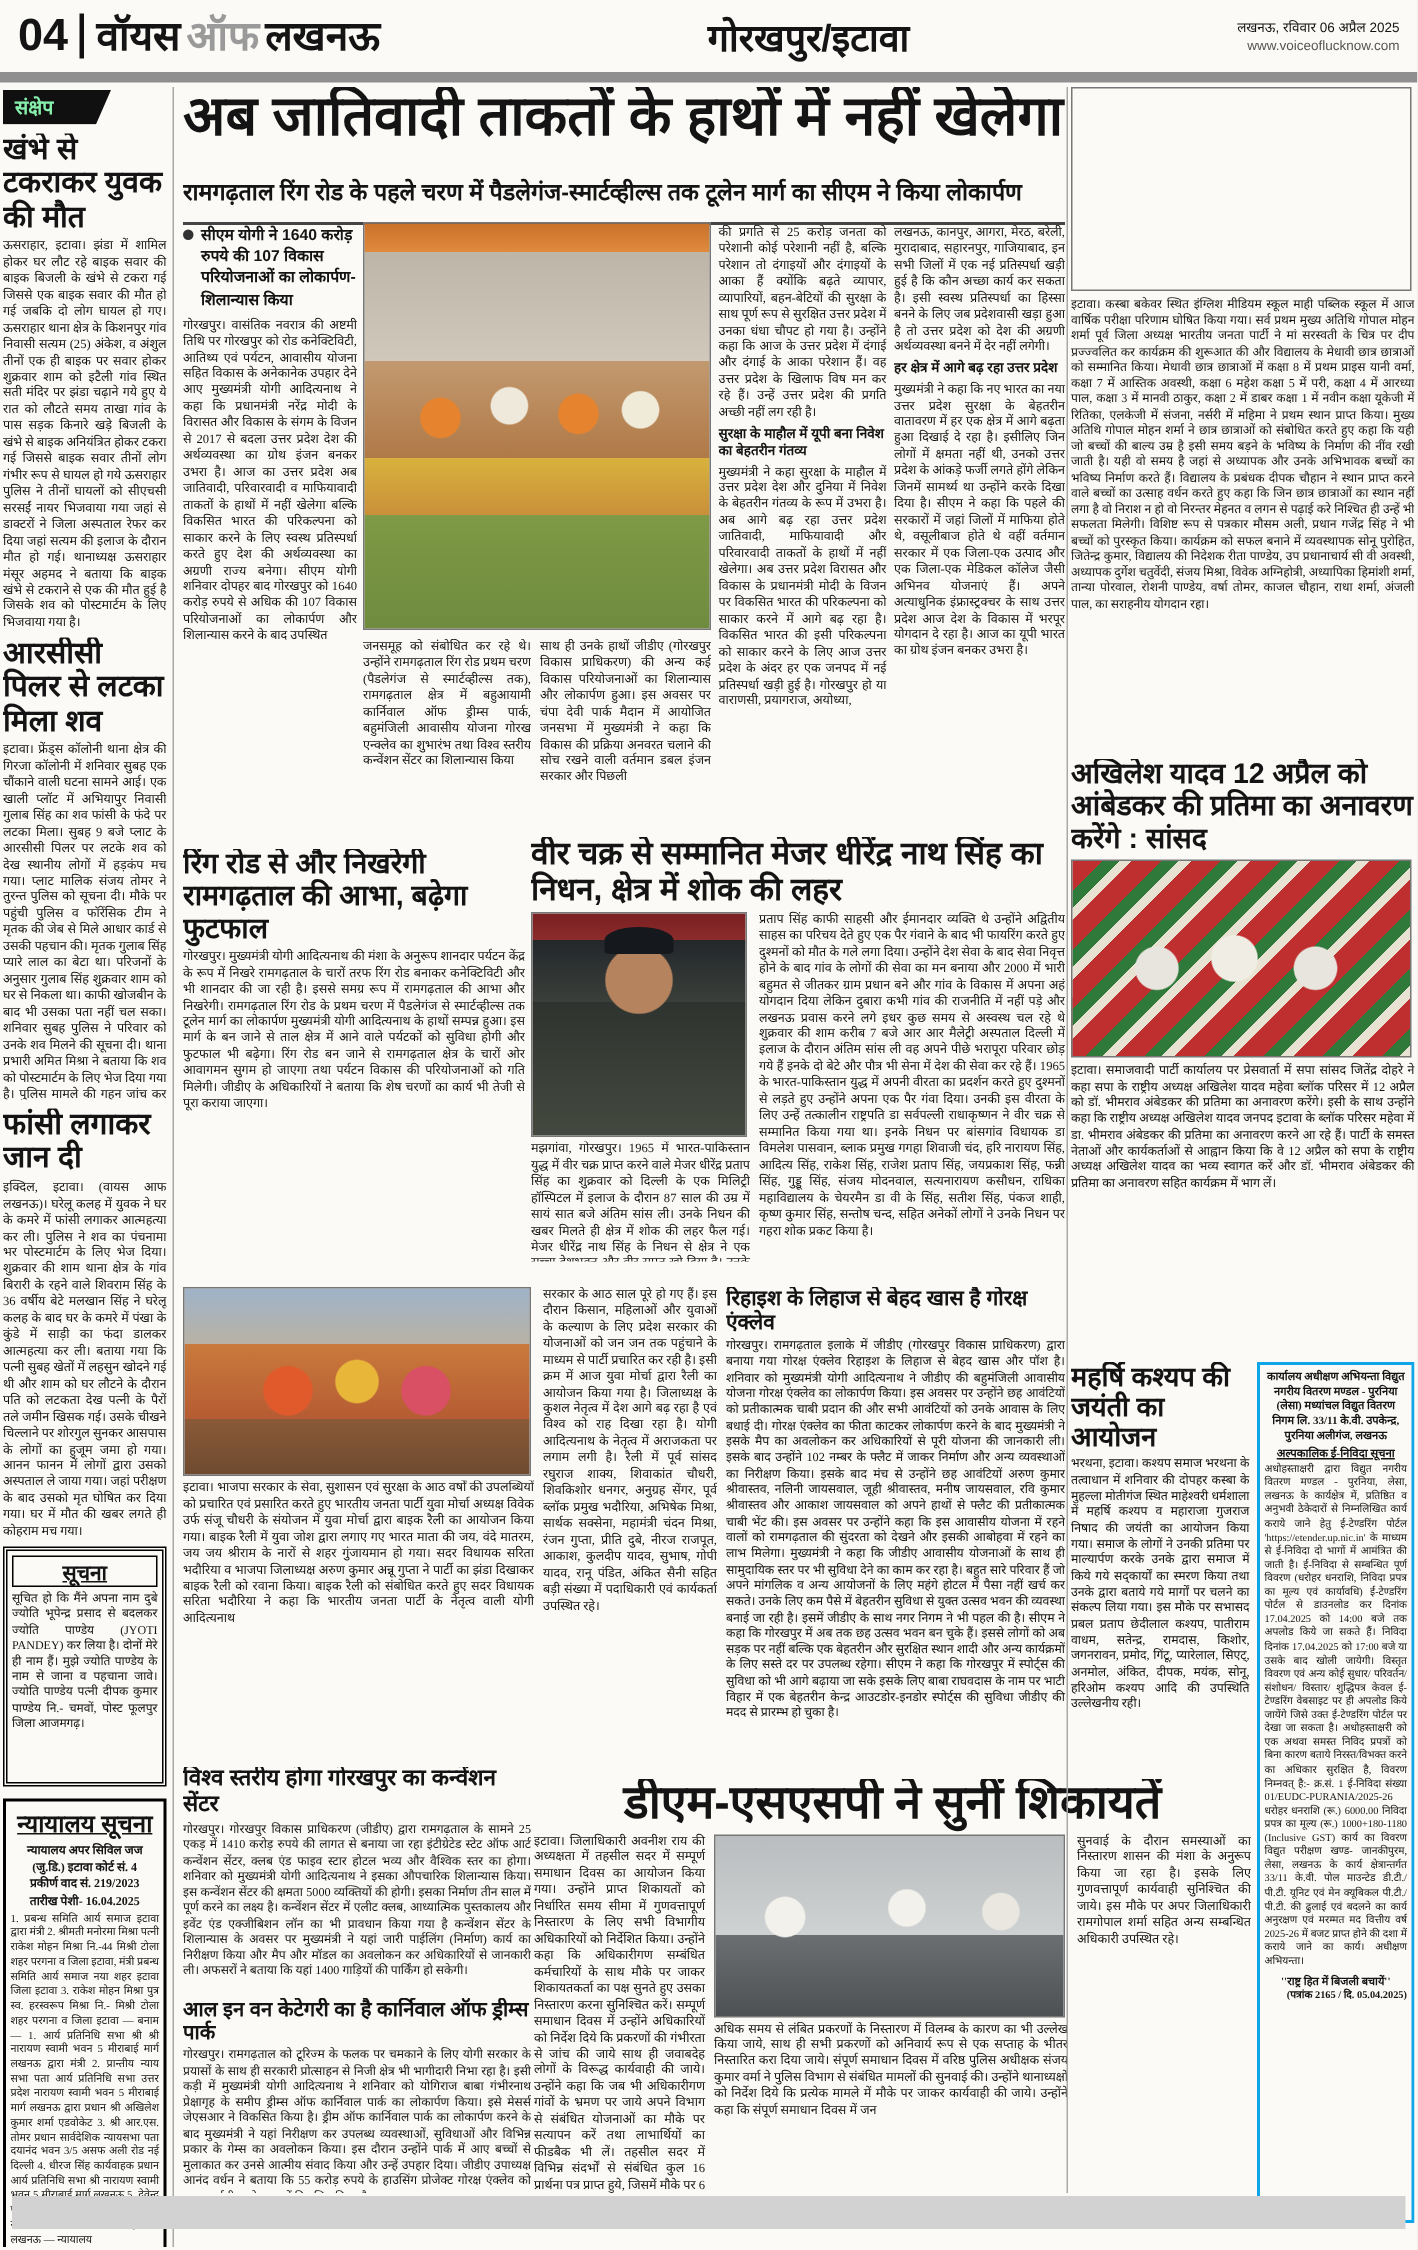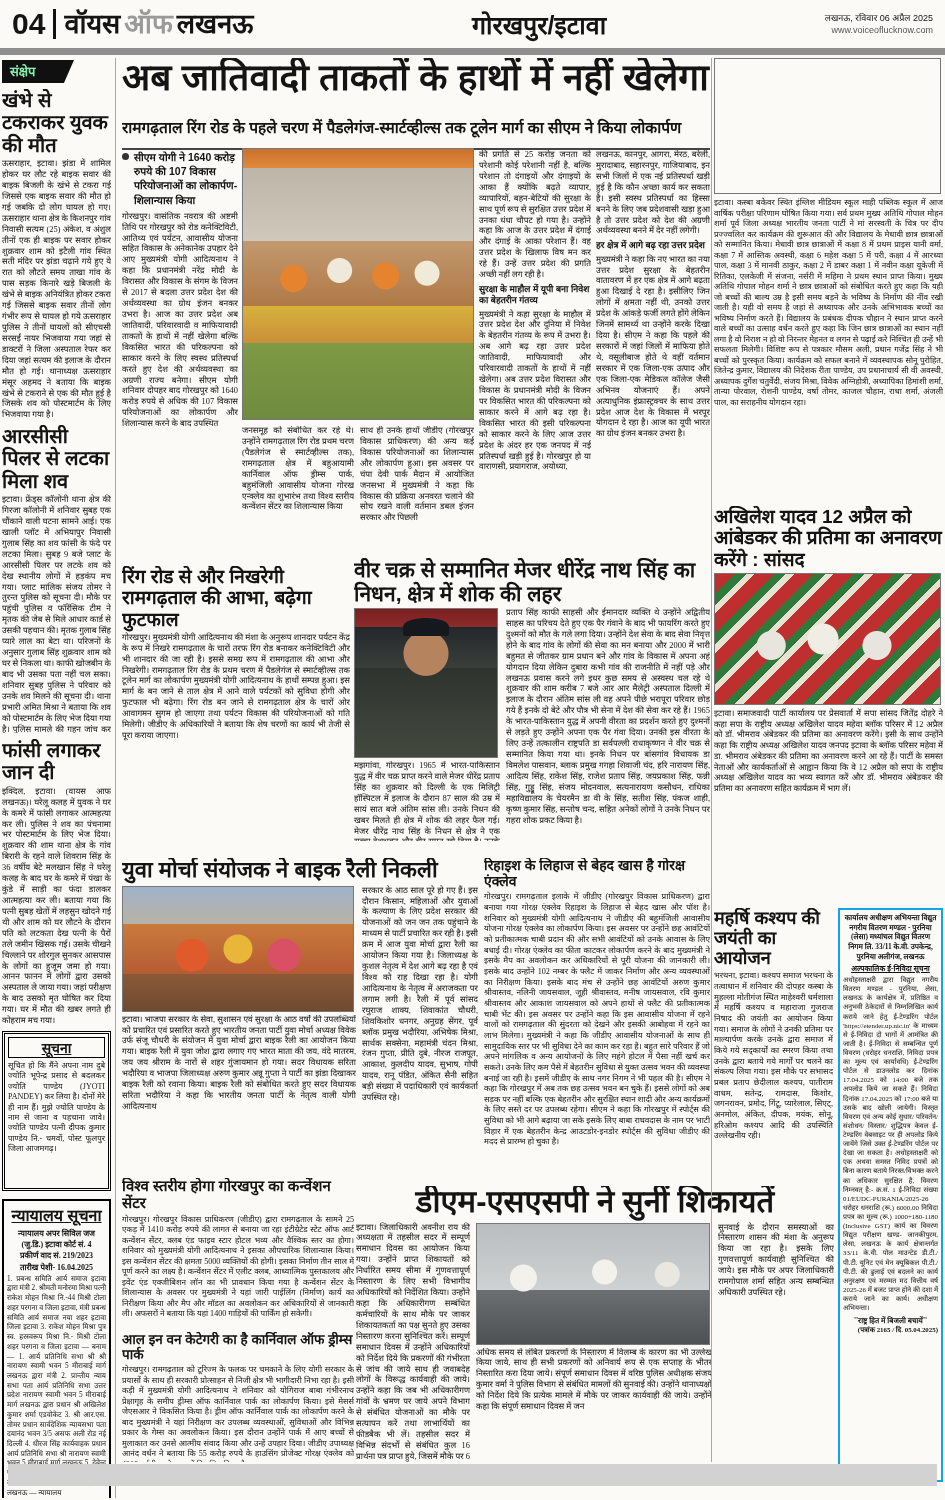--- a/index.html
+++ b/index.html
@@ -184,21 +184,20 @@
     <div class="col-gap" style="height:236px;">
       <div style="width:146px;flex:none;">
         <div class="photo photo-portrait" style="width:144px;height:150px;position:relative;"></div>
         <div class="body-text" style="margin-top:3px;height:80px;overflow:hidden;">मझगांवा, गोरखपुर। 1965 में भारत-पाकिस्तान युद्ध में वीर चक्र प्राप्त करने वाले मेजर धीरेंद्र प्रताप सिंह का शुक्रवार को दिल्ली के एक मिलिट्री हॉस्पिटल में इलाज के दौरान 87 साल की उम्र में सायं सात बजे अंतिम सांस ली। उनके निधन की खबर मिलते ही क्षेत्र में शोक की लहर फैल गई। मेजर धीरेंद्र नाथ सिंह के निधन से क्षेत्र ने एक सच्चा देशभक्त और वीर सपूत खो दिया है। उनके निधन पर क्षेत्र में शोक की लहर है, देश सेवा में उनके योगदान को याद किया जाएगा। गगहा क्षेत्र के करवल मझगांवा निवासी मेजर धीरेन्द्र</div>
       </div>
       <div class="body-text" style="flex:1;">प्रताप सिंह काफी साहसी और ईमानदार व्यक्ति थे उन्होंने अद्वितीय साहस का परिचय देते हुए एक पैर गंवाने के बाद भी फायरिंग करते हुए दुश्मनों को मौत के गले लगा दिया। उन्होंने देश सेवा के बाद सेवा निवृत्त होने के बाद गांव के लोगों की सेवा का मन बनाया और 2000 में भारी बहुमत से जीतकर ग्राम प्रधान बने और गांव के विकास में अपना अहं योगदान दिया लेकिन दुबारा कभी गांव की राजनीति में नहीं पड़े और लखनऊ प्रवास करने लगे इधर कुछ समय से अस्वस्थ चल रहे थे शुक्रवार की शाम करीब 7 बजे आर आर मैलेट्री अस्पताल दिल्ली में इलाज के दौरान अंतिम सांस ली वह अपने पीछे भरापूरा परिवार छोड़ गये हैं इनके दो बेटे और पौत्र भी सेना में देश की सेवा कर रहे हैं। 1965 के भारत-पाकिस्तान युद्ध में अपनी वीरता का प्रदर्शन करते हुए दुश्मनों से लड़ते हुए उन्होंने अपना एक पैर गंवा दिया। उनकी इस वीरता के लिए उन्हें तत्कालीन राष्ट्रपति डा सर्वपल्ली राधाकृष्णन ने वीर चक्र से सम्मानित किया गया था। इनके निधन पर बांसगांव विधायक डा विमलेश पासवान, ब्लाक प्रमुख गगहा शिवाजी चंद, हरि नारायण सिंह, आदित्य सिंह, राकेश सिंह, राजेश प्रताप सिंह, जयप्रकाश सिंह, फन्नी सिंह, गुड्डू सिंह, संजय मोदनवाल, सत्यनारायण कसौधन, राधिका महाविद्यालय के चेयरमैन डा वी के सिंह, सतीश सिंह, पंकज शाही, कृष्ण कुमार सिंह, सन्तोष चन्द, सहित अनेकों लोगों ने उनके निधन पर गहरा शोक प्रकट किया है।</div>
     </div>
   </div>
 
   <div class="abs" style="left:122px;top:858px;width:356px;height:316px;">
-    <h2 class="head-sm" style="font-size:22px;">युवा मोर्चा संयोजक ने बाइक रैली निकली</h2>
     <div class="col-gap" style="height:280px;">
       <div style="width:234px;flex:none;">
         <div class="photo photo-rally" style="width:232px;height:126px;"></div>
         <div class="body-text" style="margin-top:3px;height:146px;overflow:hidden;">इटावा। भाजपा सरकार के सेवा, सुशासन एवं सुरक्षा के आठ वर्षों की उपलब्धियों को प्रचारित एवं प्रसारित करते हुए भारतीय जनता पार्टी युवा मोर्चा अध्यक्ष विवेक उर्फ संजू चौधरी के संयोजन में युवा मोर्चा द्वारा बाइक रैली का आयोजन किया गया। बाइक रैली में युवा जोश द्वारा लगाए गए भारत माता की जय, वंदे मातरम, जय जय श्रीराम के नारों से शहर गुंजायमान हो गया। सदर विधायक सरिता भदौरिया व भाजपा जिलाध्यक्ष अरुण कुमार अन्नू गुप्ता ने पार्टी का झंडा दिखाकर बाइक रैली को रवाना किया। बाइक रैली को संबोधित करते हुए सदर विधायक सरिता भदौरिया ने कहा कि भारतीय जनता पार्टी के नेतृत्व वाली योगी आदित्यनाथ</div>
       </div>
       <div class="body-text" style="flex:1;">सरकार के आठ साल पूरे हो गए हैं। इस दौरान किसान, महिलाओं और युवाओं के कल्याण के लिए प्रदेश सरकार की योजनाओं को जन जन तक पहुंचाने के माध्यम से पार्टी प्रचारित कर रही है। इसी क्रम में आज युवा मोर्चा द्वारा रैली का आयोजन किया गया है। जिलाध्यक्ष के कुशल नेतृत्व में देश आगे बढ़ रहा है एवं विश्व को राह दिखा रहा है। योगी आदित्यनाथ के नेतृत्व में अराजकता पर लगाम लगी है। रैली में पूर्व सांसद रघुराज शाक्य, शिवाकांत चौधरी, शिवकिशोर धनगर, अनुग्रह सेंगर, पूर्व ब्लॉक प्रमुख भदौरिया, अभिषेक मिश्रा, सार्थक सक्सेना, महामंत्री चंदन मिश्रा, रंजन गुप्ता, प्रीति दुबे, नीरज राजपूत, आकाश, कुलदीप यादव, सुभाष, गोपी यादव, रानू पंडित, अंकित सैनी सहित बड़ी संख्या में पदाधिकारी एवं कार्यकर्ता उपस्थित रहे।</div>
     </div>
   </div>
 
   <div class="abs" style="left:484px;top:858px;width:226px;height:316px;">

